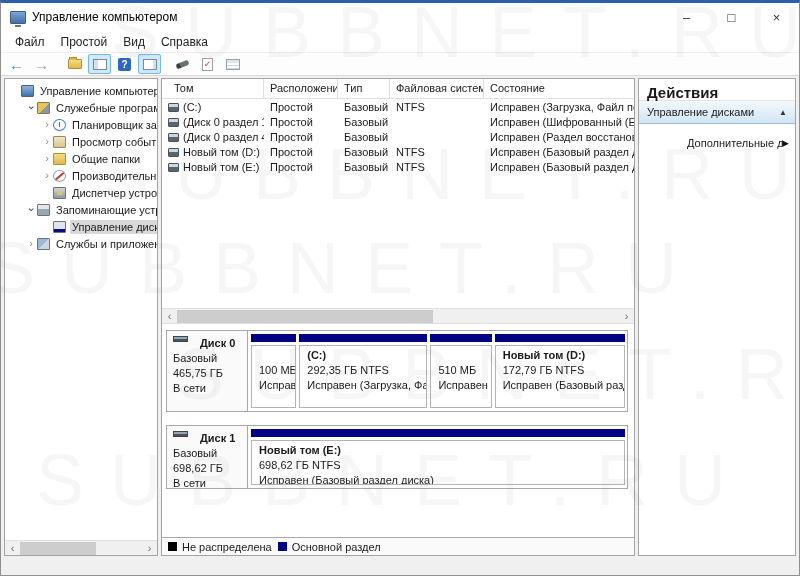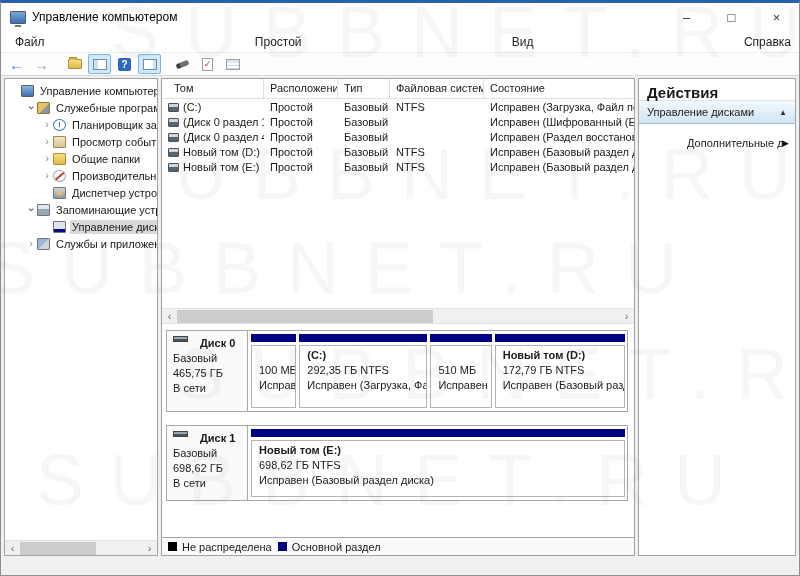--- a/index.html
+++ b/index.html
@@ -12,21 +12,21 @@
   }
   
   .titlebar{height:28px;background:#fff;display:flex;align-items:center;flex:none;}
   .app-icon{width:16px;height:13px;margin:0 6px 0 9px;position:relative;flex:none;
     background:linear-gradient(#7aa7d8,#3f6fae);border:1px solid #4a5a6a;border-radius:1px;}
   .app-icon:after{content:"";position:absolute;left:4px;right:4px;bottom:-4px;height:2px;background:#6a7686;}
   .title-text{flex:1;font-size:12px;color:#000;white-space:nowrap;overflow:hidden;}
   .winbtn{width:45px;height:28px;display:flex;align-items:center;justify-content:center;
     font-size:13px;color:#333;background:transparent;border:none;flex:none;}
   
-  .menubar{height:21px;background:#fff;display:flex;align-items:center;padding-left:6px;flex:none;justify-content:space-between;}
+  .menubar{height:21px;background:#fff;display:flex;align-items:center;padding-left:6px;flex:none;}
   .menu-item{padding:2px 8px;color:#222;}
   
   .toolbar{height:24px;background:#fdfdfd;border-top:1px solid #f0f0f0;border-bottom:1px solid #d9d9d9;
     display:flex;align-items:center;padding-left:4px;gap:2px;flex:none;}
   .tb-btn{width:23px;height:20px;display:flex;align-items:center;justify-content:center;border:1px solid transparent;border-radius:2px;flex:none;}
   .tb-btn.active{background:#cfe8fb;border-color:#79b7e3;}
   .tb-sep{width:6px;height:20px;flex:none;}
   .g-back{color:#3a84d8;font-size:15px;font-weight:bold;line-height:1;}
   .g-forward{color:#9aa0a6;font-size:15px;font-weight:bold;line-height:1;}
   .i-upfolder{width:14px;height:10px;background:linear-gradient(#f6dd85,#e2b84e);border:1px solid #b08f2e;border-radius:1px;position:relative;}
@@ -323,21 +323,21 @@
               <div class="part" style="width: 35.7%;">
                 <div class="part-stripe" style="background: rgb(0, 0, 130);"></div>
                 <div class="part-box">
                   <div class="part-title">Новый том (D:)</div>
                   <div>172,79 ГБ NTFS</div>
                   <div>Исправен (Базовый разде</div>
                 </div>
               </div>
             </div>
           </div>
-          <div class="disk-row" style="height: 76px;">
+          <div class="disk-row" style="height: 64px;">
             <div class="disk-label">
               <div class="disk-name">
                 <span class="disk-ico"></span>
                 <span>Диск 1</span>
               </div>
               <div>Базовый</div>
               <div>698,62 ГБ</div>
               <div>В сети</div>
             </div>
             <div class="disk-parts">

